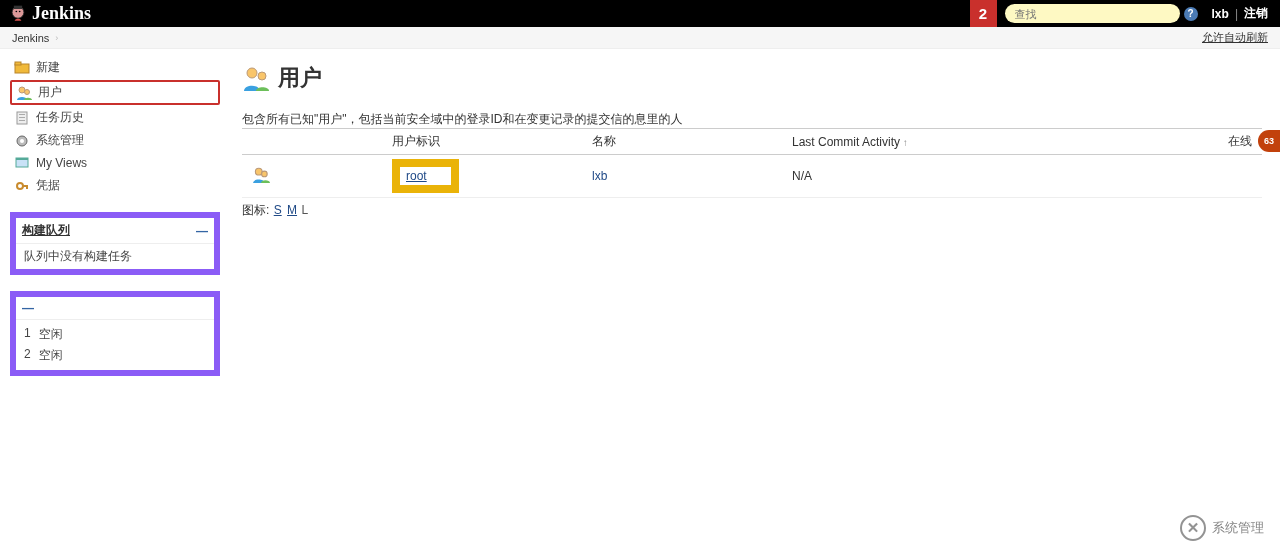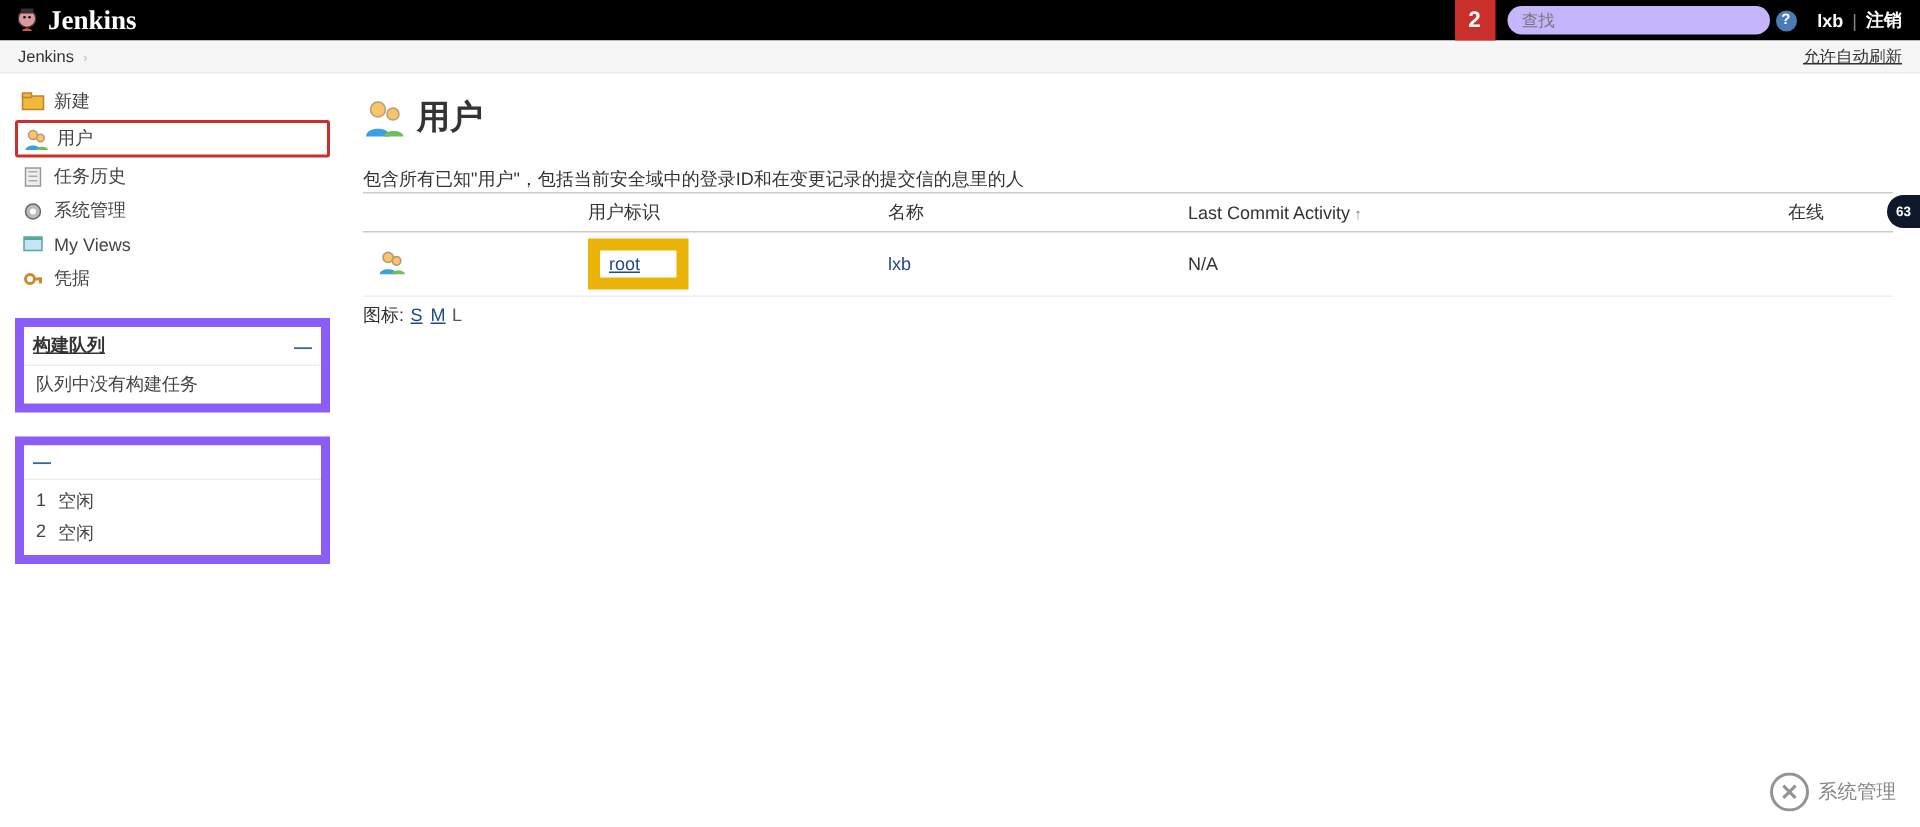--- a/index.html
+++ b/index.html
@@ -6,21 +6,21 @@
     body { font-family: Helvetica, Arial, sans-serif; font-size: 12px; color: #333; background: #fff; }
     a { color: #204A87; text-decoration: none; }
     
     
     #header { background: #000; height: 27px; display: flex; align-items: center; padding: 0 0 0 8px; color: #fff; }
     #jenkins-logo { display: flex; align-items: center; gap: 4px; font-family: Georgia, serif; font-weight: bold; font-size: 18px; color: #fff; }
     #jenkins-logo svg { width: 20px; height: 20px; }
     .header-spacer { flex: 1; }
     .alert-badge { background: #c9302c; color: #fff; width: 27px; height: 27px; display: inline-flex; align-items: center; justify-content: center; font-weight: bold; font-size: 15px; cursor: pointer; }
     .searchbox { position: relative; margin-left: 8px; }
-    .searchbox input { width: 175px; height: 19px; border-radius: 10px; border: none; padding: 0 24px 0 10px; font-size: 11px; background: #c4b5fd; color: #555; }
+    .searchbox input { width: 175px; height: 19px; border-radius: 10px; border: none; padding: 0 24px 0 10px; font-size: 11px; background: #fef9c3; color: #555; }
     .help-icon { display: inline-flex; width: 14px; height: 14px; border-radius: 50%; background: #4b7bb5; color: #fff; align-items: center; justify-content: center; font-size: 10px; cursor: pointer; margin-left: 4px; font-weight: bold; }
     .login-area { display: flex; align-items: center; gap: 6px; font-size: 12px; margin: 0 12px 0 14px; }
     .login-area a { color: #fff; font-weight: bold; }
     .login-area .sep { color: #888; }
     
     
     #breadcrumbBar { background: #f6f6f6; border-bottom: 1px solid #eee; display: flex; align-items: center; padding: 0 12px; height: 22px; }
     #breadcrumbBar a { color: #333; font-size: 11px; }
     #breadcrumbBar .crumb-sep { color: #bbb; margin: 0 6px; font-size: 9px; }
     .auto-refresh { margin-left: auto; font-size: 11px; color: #204A87; text-decoration: underline; cursor: pointer; }
@@ -57,21 +57,21 @@
     .userid-cell a { color: #204A87; text-decoration: underline; }
     .userid-box { border: 8px solid #eab308; display: inline-block; padding: 2px 24px 2px 6px; }
     .icon-size-row { margin-top: 4px; font-size: 12px; color: #333; }
     .icon-size-row a { text-decoration: underline; color: #204A87; margin: 0 1px; }
     
     
     .watermark { position: fixed; right: 16px; bottom: 10px; opacity: 0.9; font-size: 13px; color: #777; display: flex; align-items: center; gap: 6px; }
     .watermark .wm-icon { width: 26px; height: 26px; border: 2px solid #888; border-radius: 50%; display: inline-flex; align-items: center; justify-content: center; font-weight: bold; color:#888; font-size:15px;}
     
     
-    .side-badge { position: fixed; right: 0; top: 130px; width: 22px; height: 22px; background: #0f172a; border-radius: 50% 0 0 50%; color: #fff; display:flex; align-items:center; justify-content:center; font-size:9px; font-weight:bold;}
+    .side-badge { position: fixed; right: 0; top: 130px; width: 22px; height: 22px; background: #c2410c; border-radius: 50% 0 0 50%; color: #fff; display:flex; align-items:center; justify-content:center; font-size:9px; font-weight:bold;}
 
     
     .ico-folder svg,.ico-user svg,.ico-clock svg,.ico-gear svg,.ico-views svg,.ico-cross svg { width:16px; height:16px; }
     .user-big-icon { width:28px; height:28px; }
   </style>
 </head>
 <body>
 
 <div id="header">
   <a id="jenkins-logo">
@@ -205,21 +205,21 @@
     </h1>
     <div class="page-desc">包含所有已知"用户"，包括当前安全域中的登录ID和在变更记录的提交信的息里的人</div>
 
     <table class="sortable">
       <thead>
         <tr>
           <th style="width:140px"></th>
           <th style="width:200px">用户标识</th>
           <th style="width:200px">名称</th>
           <th class="sorted">Last Commit Activity</th>
-          <th style="width:80px;text-align:left">在线</th>
+          <th style="width:80px;text-align:right">在线</th>
         </tr>
       </thead>
       <tbody>
         <tr>
           <td>
             <svg width="18" height="18" viewBox="0 0 16 16">
                 <circle cx="6" cy="5" r="3" fill="#f9c56a" stroke="#b97"></circle>
                 <path d="M1 15c0-4 10-4 10 0" fill="#3aa0e0"></path>
                 <circle cx="11" cy="7" r="2.5" fill="#f9c56a" stroke="#b97"></circle>
                 <path d="M8 15c0-3 8-3 8 0" fill="#6cbf5a"></path>

